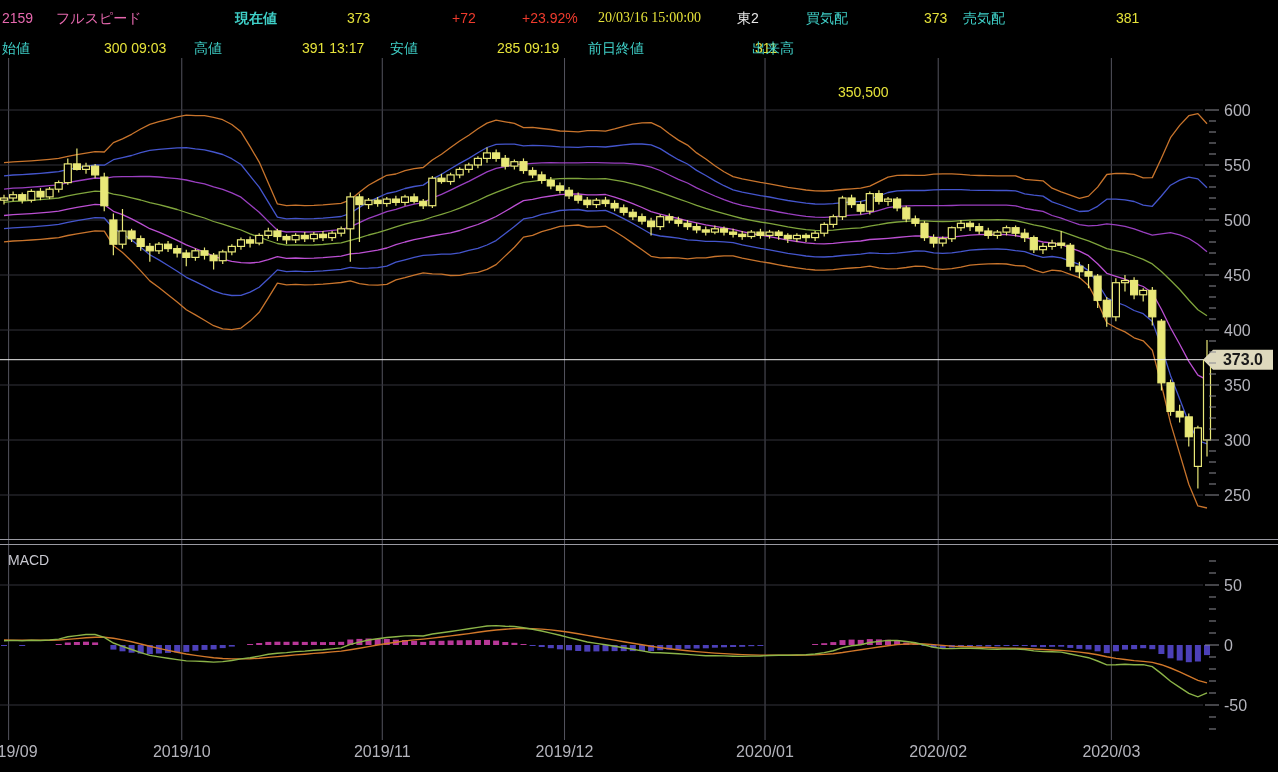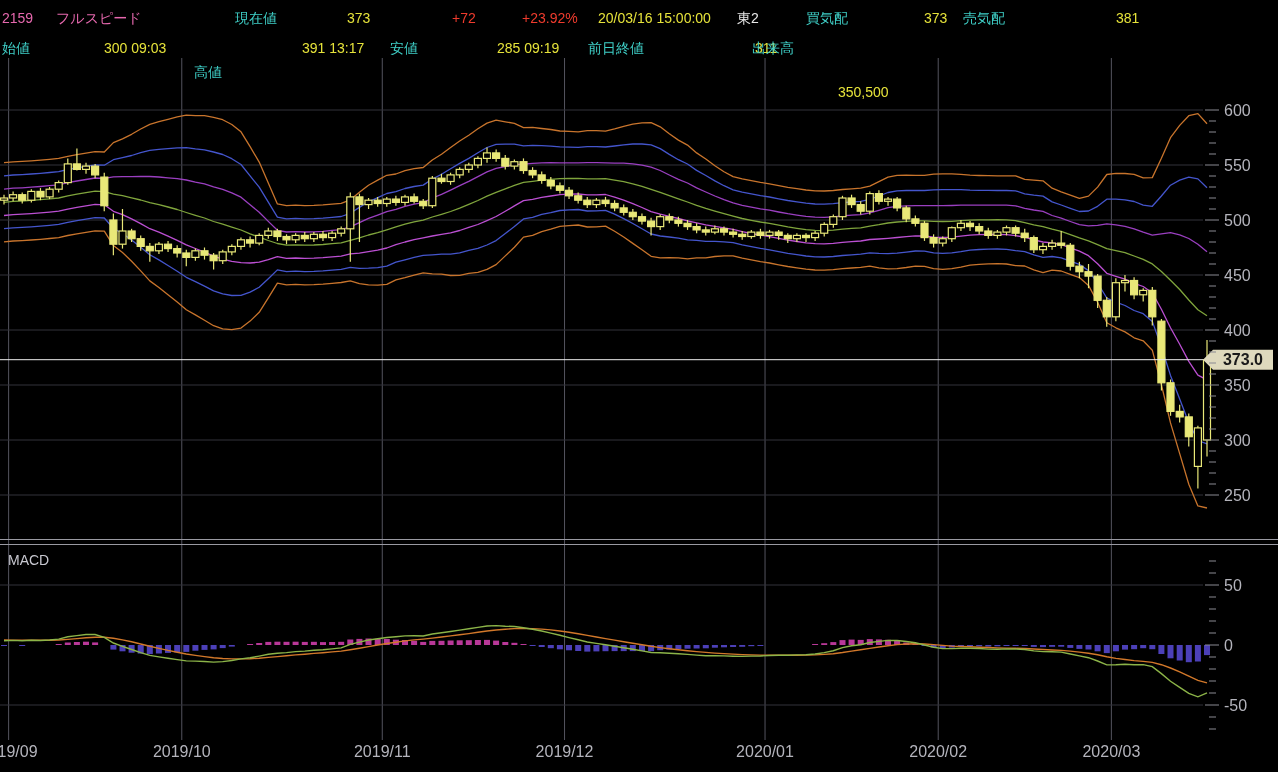--- a/index.html
+++ b/index.html
@@ -16,36 +16,36 @@
   text{font-family:"Liberation Sans","DejaVu Sans",sans-serif;}
 </style>
 </head>
 <body>
 
 <div id="app">
 
   <div class="hdr-row" style="top:7px;">
     <span class="c-pink" style="left:2px;">2159</span>
     <span class="c-pink" style="left:56px;">フルスピード</span>
-    <span class="c-cyan" style="left:235px;">現在値</span>
+    <span class="c-cyan" style="left:235px;font-weight:bold;">現在値</span>
     <span class="c-yel" style="left:347px;">373</span>
     <span class="c-red" style="left:452px;">+72</span>
     <span class="c-red" style="left:522px;">+23.92%</span>
-    <span class="c-yel" style="left:598px;">20/03/16  15:00:00</span>
+    <span class="c-yel" style="left:598px;font-family:Liberation Serif, serif;">20/03/16  15:00:00</span>
     <span class="c-white" style="left:737px;">東2</span>
     <span class="c-cyan" style="left:806px;text-align:right;">買気配</span>
     <span class="c-yel" style="left:924px;">373</span>
     <span class="c-cyan" style="left:963px;">売気配</span>
     <span class="c-yel" style="left:1082px;margin-left:34px;">381</span>
   </div>
 
   <div class="hdr-row" style="top:37px;">
     <span class="c-cyan" style="left:2px;">始値</span>
     <span class="c-yel" style="left:104px;">300 09:03</span>
-    <span class="c-cyan" style="left:194px;margin-top:24px;">高値</span>
+    <span class="c-cyan" style="left:194px;">高値</span>
     <span class="c-yel" style="left:302px;">391 13:17</span>
     <span class="c-cyan" style="left:390px;">安値</span>
     <span class="c-yel" style="left:497px;">285 09:19</span>
     <span class="c-cyan" style="left:588px;">前日終値</span>
     <span class="c-yel" style="left:715px;margin-left:40px;">311</span>
     <span class="c-cyan" style="left:752px;">出来高</span>
     <span class="c-yel" style="left:838px;margin-top:44px;">350,500</span>
   </div>
 
   <svg id="chart" width="1278" height="772" viewBox="0 0 1278 772">

